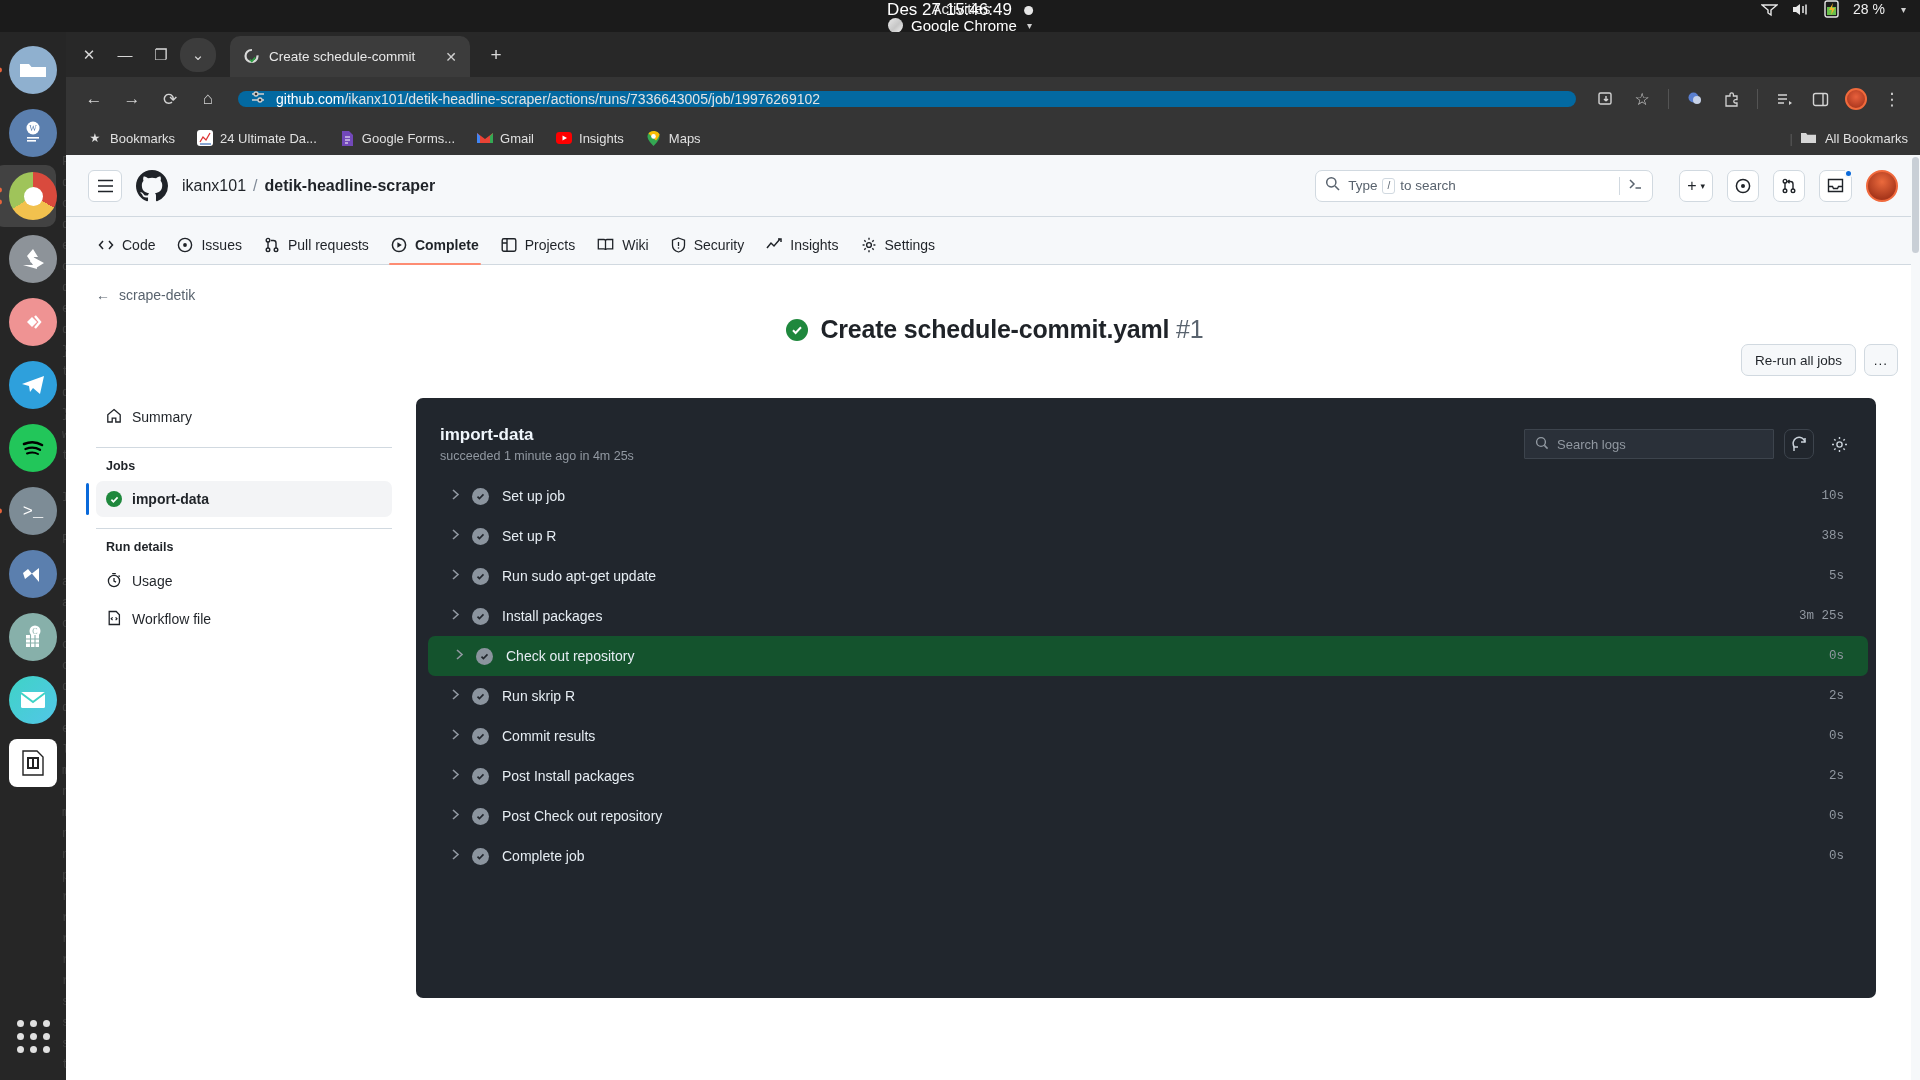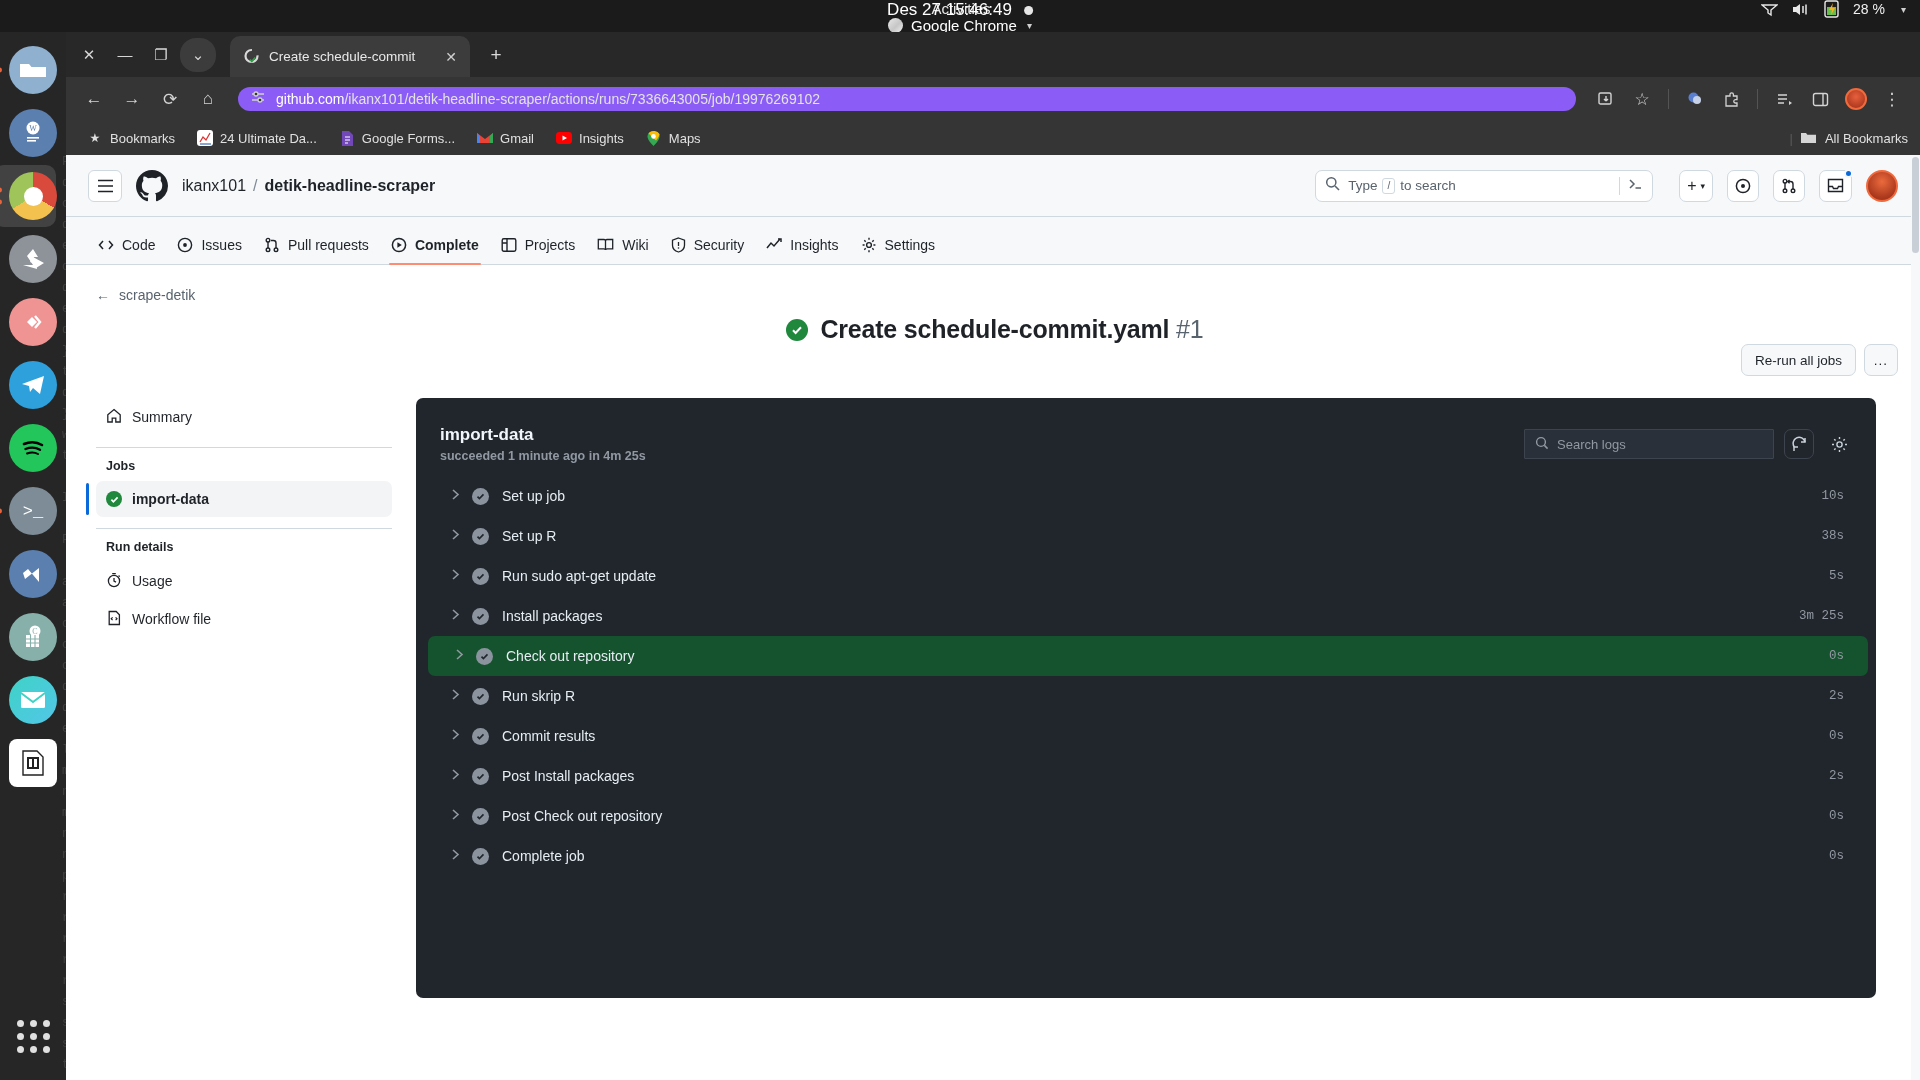--- a/index.html
+++ b/index.html
@@ -107,21 +107,21 @@
      text-overflow:clip; flex:1; }
   .tab-x { color:#cfcfcf; font-size:14px; width:18px; text-align:center;}
   .tab-new { color:#d9d9d9; font-size:19px; width:32px; text-align:center; margin-left:8px;}
 
   #toolbar {
     height: 44px; background:#353535; display:flex; align-items:center; padding: 0 12px; gap: 6px;
   }
   .tb-ico { width:32px; height:32px; display:flex;align-items:center;justify-content:center;
      color:#d4d4d4; font-size:17px; border-radius:50%; }
   #omnibox {
-    flex:1; height:24px; background:#8b5cf6; border-radius:16px;
+    flex:1; height:16px; background:#0369a1; border-radius:16px;
     display:flex; align-items:center; padding: 0 12px; gap:10px; margin: 0 8px;
   }
   #omnibox .url { color:#e3e3e3; font-size:14px; white-space:nowrap; overflow:hidden; }
   #omnibox .url b { font-weight:400; color:#ffffff; }
   .tb-right { display:flex; align-items:center; gap:4px; }
   .tb-divider { width:1px; height:20px; background:#545454; margin:0 6px;}
   .tb-avatar { width:22px;height:22px;border-radius:50%;
      background: radial-gradient(circle at 50% 38%, #e8603c 0%, #b23c22 70%);
      border:2px solid #f06a3c;}
 
@@ -203,21 +203,21 @@
   .job-ok { width:16px;height:16px;border-radius:50%;background:#1f883d;
      display:flex;align-items:center;justify-content:center; flex:0 0 auto;}
 
   
   #logs-panel {
     flex:1; background:#21262d; border-radius:7px; height: 600px; overflow:hidden;
     margin-right: 22px;
   }
   #logs-head { display:flex; align-items:center; padding: 18px 22px 0 24px; height:74px;}
   #logs-head .lh-txt h2 { color:#f0f6fc; font-size:17px; font-weight:700; }
-  #logs-head .lh-txt .sub { color:#9198a1; font-size:12.5px; margin-top:4px;font-weight:bold;}
+  #logs-head .lh-txt .sub { color:#9198a1; font-size:12.5px; margin-top:4px;}
   #logs-head .lh-right { margin-left:auto; display:flex; align-items:center; gap:10px; }
   #log-search { width:250px; height:30px; background:#2a3039; border:1px solid #3d444d;
      border-radius:1px; display:flex; align-items:center; gap:8px; padding: 0 10px;
      color:#9198a1; font-size:13px;}
   .log-icon-btn { width:30px;height:30px;border-radius:7px; display:flex;align-items:center;
      justify-content:center; color:#c9d1d9;}
   .log-icon-btn.framed { border:1px solid #3d444d; }
 
   .step-row { display:flex; align-items:center; height:40px; padding: 0 24px 0 26px;
      color:#e6edf3; font-size:14px; border-radius:7px; margin: 0 8px;}

